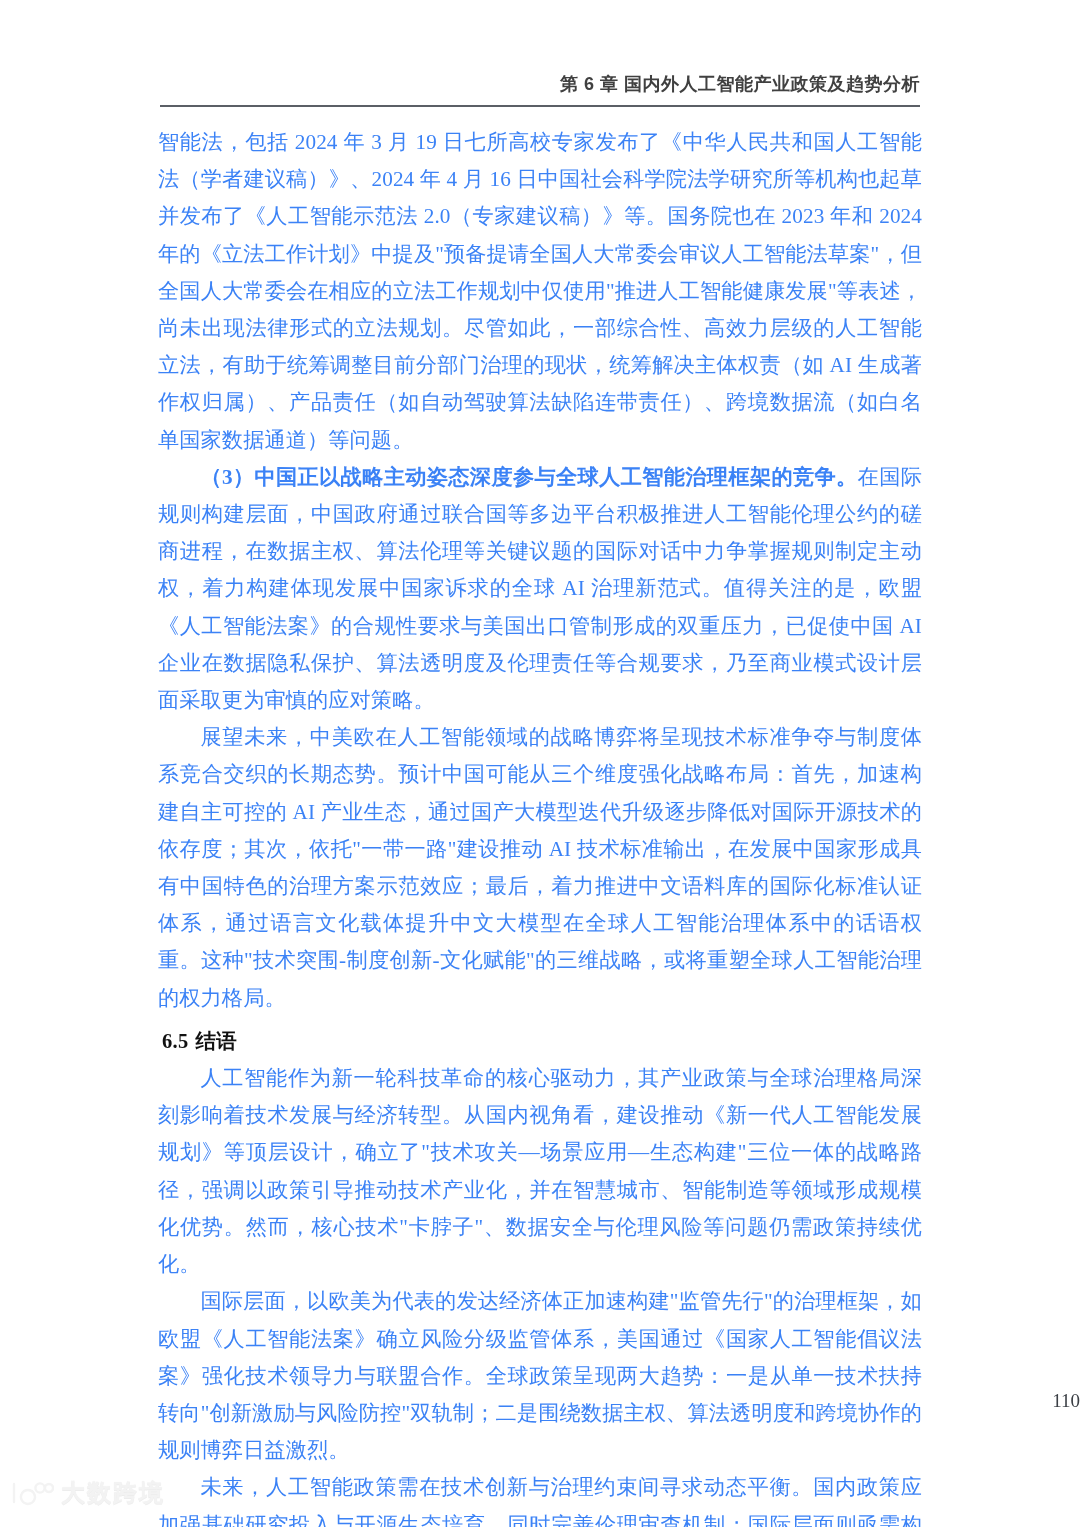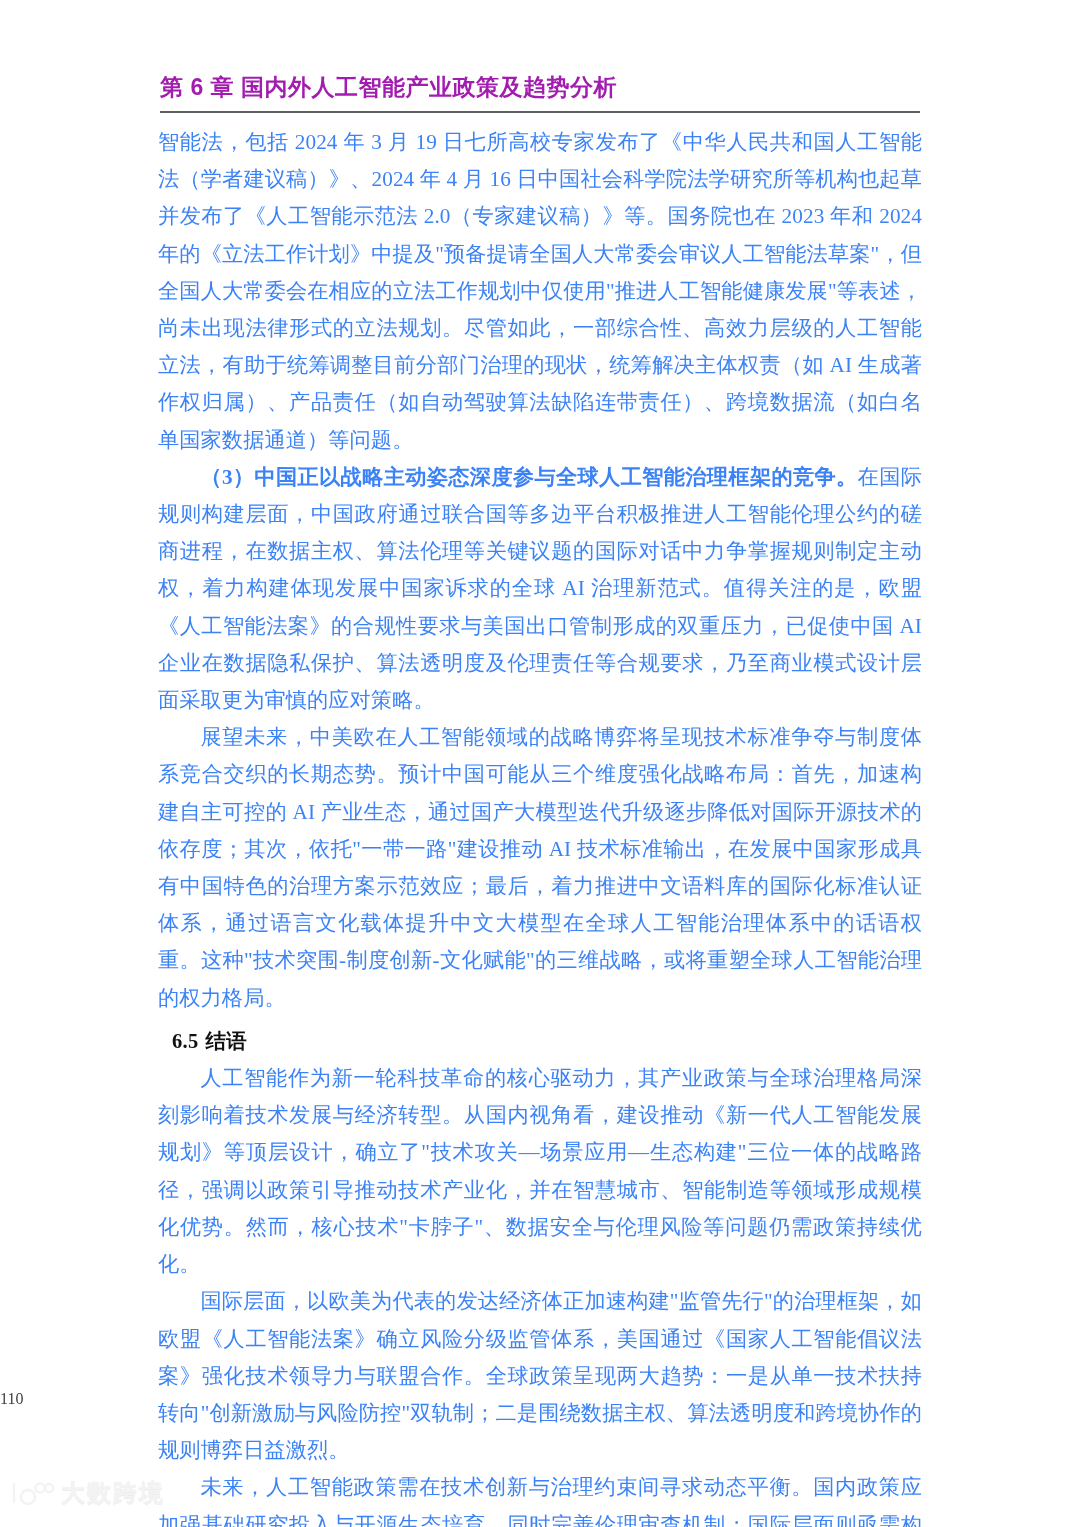--- a/index.html
+++ b/index.html
@@ -25,26 +25,26 @@
   }
 
   
   .header-block {
     position: absolute;
     left: 160px;
     top: 74px;
     width: 760px;
   }
   .header-title {
-    text-align: left;
+    text-align: right;
     font-family: "Liberation Sans", "DejaVu Sans", sans-serif;
     font-weight: bold;
-    font-size: 23px;
+    font-size: 18px;
     letter-spacing: 0.5px;
-    color: #a21caf;
+    color: #404040;
     line-height: 1.2;
   }
   .header-rule {
     margin-top: 9px;
     height: 2px;
     background: #5b5f66;
     width: 100%;
   }
 
   
@@ -70,41 +70,41 @@
   }
   p.hang {
     text-indent: 0;
   }
   .bold-run {
     font-weight: bold;
   }
 
   
   h2.section-heading {
-    margin: 5px 0 0 14px;
+    margin: 5px 0 0 4px;
     font-family: "Liberation Sans", "DejaVu Sans", sans-serif;
     font-size: 20.5px;
     font-weight: bold;
     line-height: 37.2px;
     color: #111111;
     letter-spacing: 0.3px;
   }
   h2.section-heading .num {
     font-family: "Liberation Serif", "DejaVu Serif", serif;
     margin-right: 7px;
   }
 
   
   .page-number {
     position: absolute;
     left: 0;
     right: 0;
     top: 1390px;
-    text-align: left;
-    font-size: 16px;
+    text-align: right;
+    font-size: 19px;
     color: #3b3f45;
     font-family: "Liberation Serif", "DejaVu Serif", serif;
   }
 
   
   .watermark {
     position: absolute;
     left: 10px;
     top: 1480px;
     display: flex;

